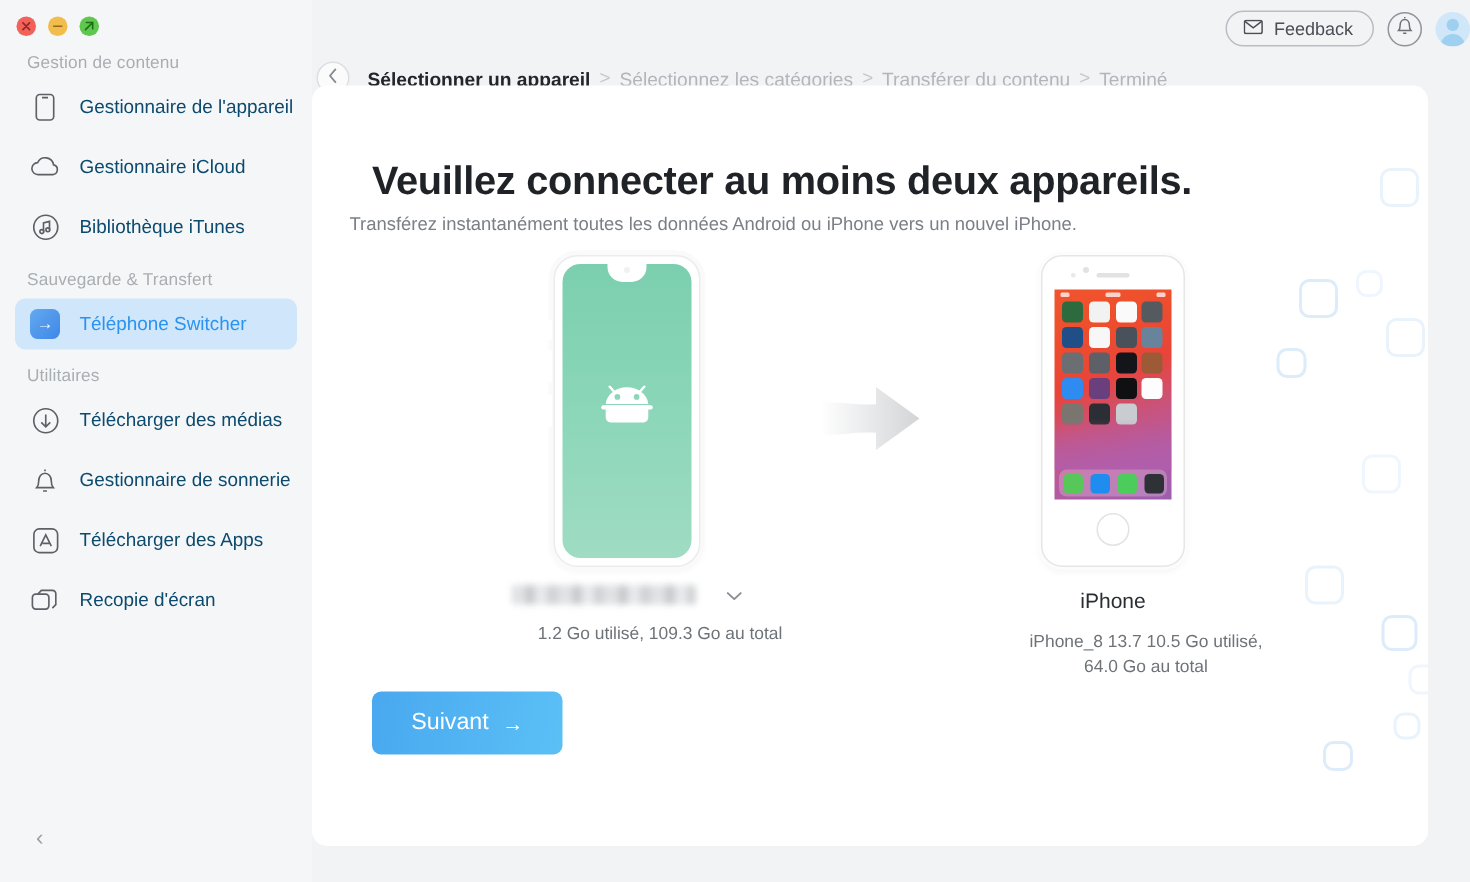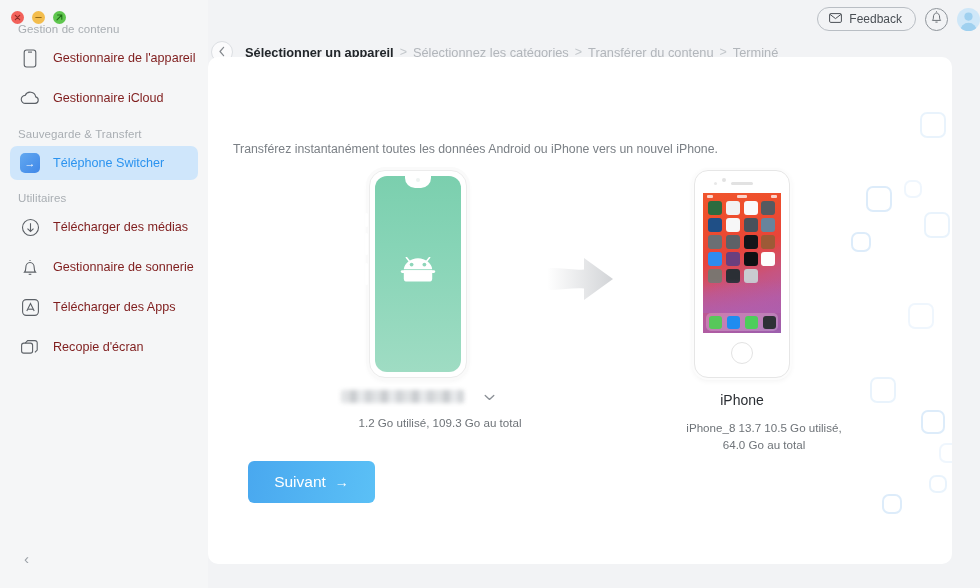--- a/index.html
+++ b/index.html
@@ -35,21 +35,21 @@
   .dot.yellow { background: #f3bd4d; }
   .dot.green { background: #5fc64e; }
   .dot svg { position: absolute; top: 0; left: 0; }
 
   .sb-group-title {
     font-size: 11.5px;
     color: #a9aeb3;
     padding: 0 0 0 18px;
     letter-spacing: 0.1px;
   }
-  .sb-sec-1 { margin-top: 23px; }
+  .sb-sec-1 { margin-top: 36px; }
   .sb-sec-2 { margin-top: 13px; }
   .sb-sec-3 { margin-top: 12px; }
 
   .sb-item {
     display: flex;
     align-items: center;
     height: 34px;
     margin: 6px 10px 0 10px;
     padding-left: 9px;
     border-radius: 7px;
@@ -57,21 +57,21 @@
   }
   .sb-item .ic {
     width: 22px; height: 22px;
     display: flex; align-items: center; justify-content: center;
     flex: 0 0 22px;
     color: #5c6167;
   }
   .sb-item .lbl {
     margin-left: 12px;
     font-size: 12.6px;
-    color: #7f1d1d;
+    color: #0c4a6e;
     white-space: nowrap;
   }
   .sb-item.active {
     background: #cfe6fb;
   }
   .sb-item.active .lbl { color: #2b93ef; }
 
   .sw-icon {
     width: 20px; height: 20px;
     border-radius: 5px;
@@ -377,20 +377,31 @@
 
     <div class="sb-item">
       <span class="ic">
         <svg width="21" height="16" viewBox="0 0 21 16" fill="none" stroke="currentColor" stroke-width="1.1">
           <path d="M5.4 13.4a4 4 0 0 1-.3-8 5.6 5.6 0 0 1 10.6 1.5 3.3 3.3 0 0 1-.5 6.5z"></path>
         </svg>
       </span>
       <span class="lbl">Gestionnaire iCloud</span>
     </div>
 
+    <div class="sb-item">
+      <span class="ic">
+        <svg width="19" height="19" viewBox="0 0 19 19" fill="none" stroke="currentColor" stroke-width="1.1">
+          <circle cx="9.5" cy="9.5" r="8"></circle>
+          <path d="M8 12.3V6.6l4 -1v5.5"></path>
+          <circle cx="6.9" cy="12.4" r="1.3"></circle>
+            <circle cx="10.9" cy="11.2" r="1.3"></circle>
+        </svg>
+      </span>
+      <span class="lbl">Bibliothèque iTunes</span>
+    </div>
 
     <div class="sb-group-title sb-sec-2">Sauvegarde &amp; Transfert</div>
 
     <div class="sb-item active">
       <span class="ic">
         <span class="sw-icon">
             <span class="ar">→</span>
           </span>
       </span>
       <span class="lbl">Téléphone Switcher</span>
@@ -500,20 +511,21 @@
           <div class="deco" style="left: 716px; top: 155px; width: 26px; height: 26px; opacity: 0.55;"></div>
           <div class="deco" style="left: 643px; top: 175px; width: 20px; height: 20px; opacity: 0.85;"></div>
           <div class="deco" style="left: 700px; top: 246px; width: 26px; height: 26px; opacity: 0.4;"></div>
           <div class="deco" style="left: 662px; top: 320px; width: 26px; height: 26px; opacity: 0.55;"></div>
           <div class="deco" style="left: 713px; top: 353px; width: 24px; height: 24px; opacity: 0.85;"></div>
           <div class="deco" style="left: 731px; top: 386px; width: 20px; height: 20px; opacity: 0.4;"></div>
           <div class="deco" style="left: 721px; top: 418px; width: 18px; height: 18px; opacity: 0.55;"></div>
           <div class="deco" style="left: 674px; top: 437px; width: 20px; height: 20px; opacity: 0.85;"></div>
         </div>
 
+      <h1 class="headline">Veuillez connecter au moins deux appareils.</h1>
       <p class="subline">Transférez instantanément toutes les données Android ou iPhone vers un nouvel iPhone.</p>
 
       <div class="devices">
 
         <div class="devcol">
           <div class="android-phone">
             <span class="side-btn b1"></span>
               <span class="side-btn b2"></span>
               <span class="side-btn b3"></span>
             <div class="android-screen">

